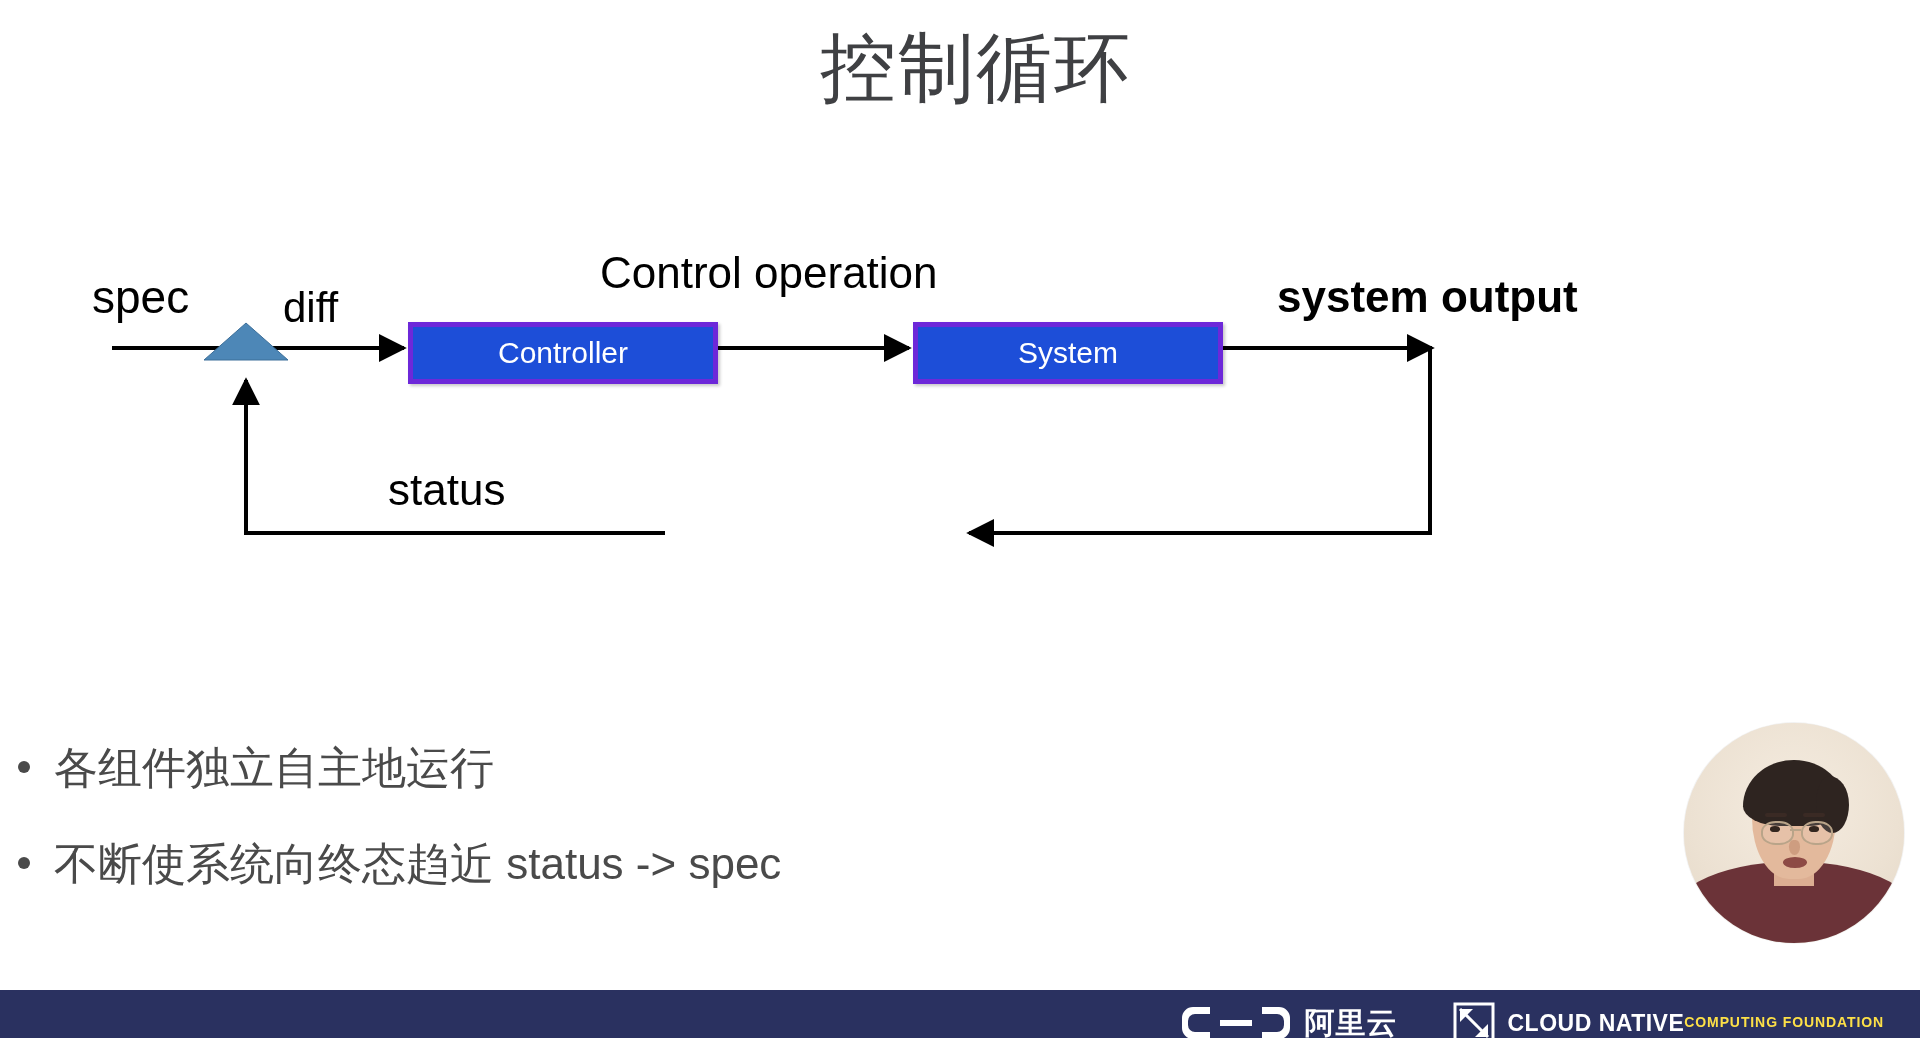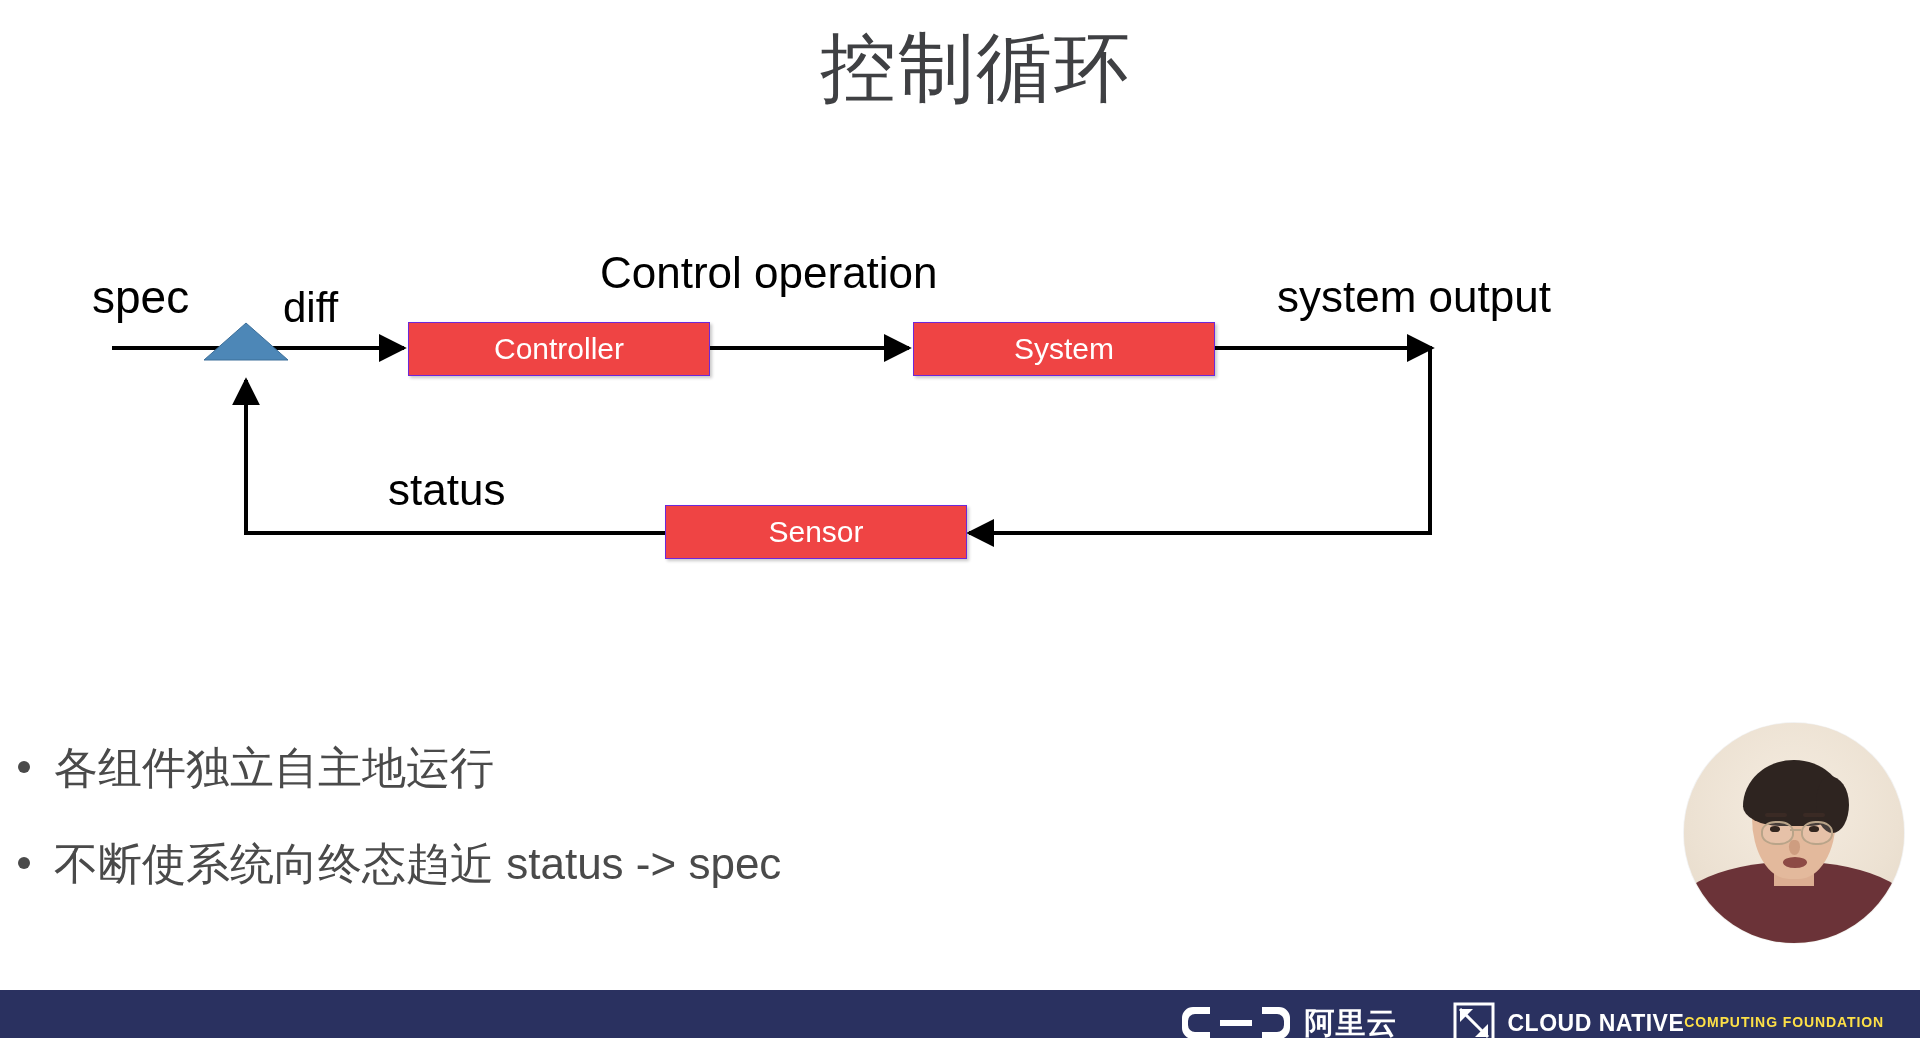--- a/index.html
+++ b/index.html
@@ -43,43 +43,43 @@
     position: absolute;
     left: 0;
     top: 230px;
     width: 1920px;
     height: 400px;
     overflow: visible;
   }
 
   .node-box {
     position: absolute;
-    background: #ef4444;
-    border: 1px solid #6d28d9;
+    background: #1d4ed8;
+    border: 5px solid #6d28d9;
     box-shadow: 2px 2px 3px rgba(0,0,0,0.22);
     color: #ffffff;
     font-size: 30px;
     line-height: 52px;
     text-align: center;
     white-space: nowrap;
   }
   #box-controller { left: 408px; top: 322px; width: 300px; height: 52px; }
   #box-system     { left: 913px; top: 322px; width: 300px; height: 52px; }
   #box-sensor     { left: 665px; top: 505px; width: 300px; height: 52px; }
 
   .diag-label {
     position: absolute;
     color: #000000;
     white-space: nowrap;
     font-weight: 400;
   }
   #label-spec           { left: 92px;  top: 270px; font-size: 46px; }
   #label-diff           { left: 283px; top: 284px; font-size: 42px; }
   #label-control-op     { left: 600px; top: 248px; font-size: 44px; }
-  #label-system-output  { left: 1277px;top: 272px; font-size: 44px; }
+  #label-system-output  { left: 1277px;top: 272px; font-size: 44px; font-weight: bold; }
   #label-status         { left: 388px; top: 465px; font-size: 44px; }
 
   
   #bullets {
     position: absolute;
     left: 0;
     top: 740px;
     width: 1200px;
   }
   .bullet-row {
@@ -312,23 +312,20 @@
     <line x1="246" y1="305" x2="246" y2="150" stroke="#000000" stroke-width="4" marker-end="url(#arrow)"></line>
 
     <polygon points="246,93 288,130 204,130" fill="#4d87b7" stroke="#3d6f99" stroke-width="1"></polygon>
   </svg>
 
   <div class="node-box" id="box-controller">
     <span>Controller</span>
   </div>
   <div class="node-box" id="box-system">
     <span>System</span>
-  </div>
-  <div class="node-box" id="box-sensor">
-    <span>Sensor</span>
   </div>
 
   <div class="diag-label" id="label-spec">spec</div>
   <div class="diag-label" id="label-diff">diff</div>
   <div class="diag-label" id="label-control-op">Control operation</div>
   <div class="diag-label" id="label-system-output">system output</div>
   <div class="diag-label" id="label-status">status</div>
 
   <div id="bullets">
     <div class="bullet-row">

